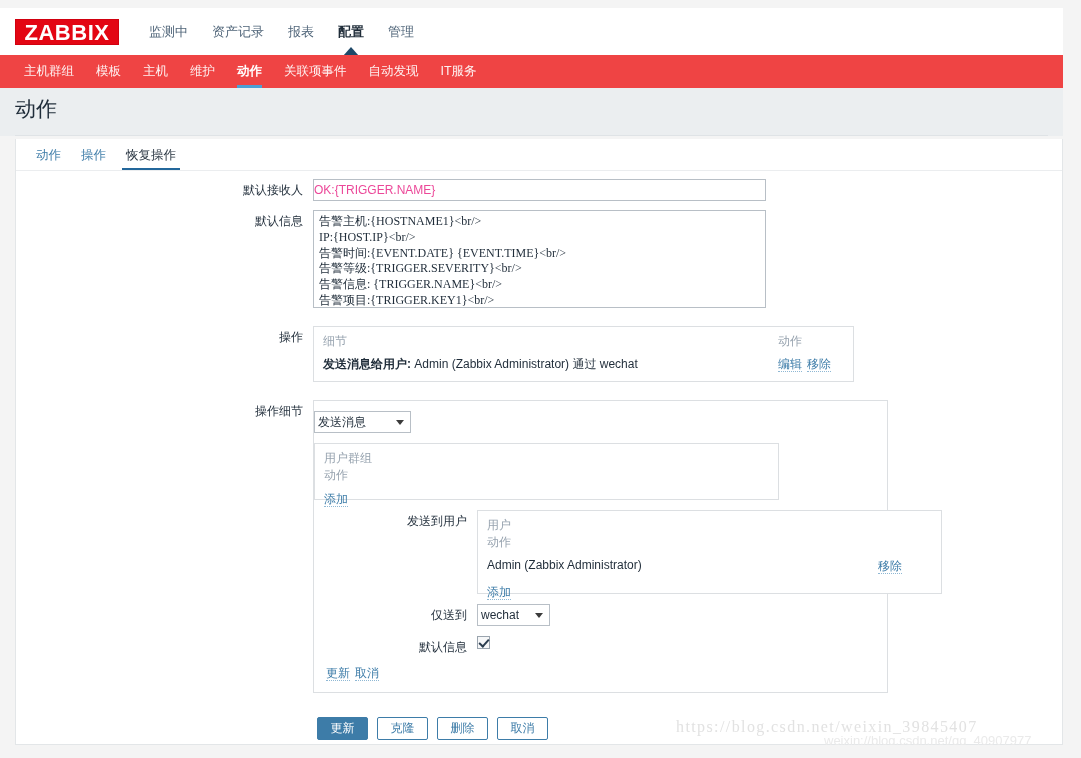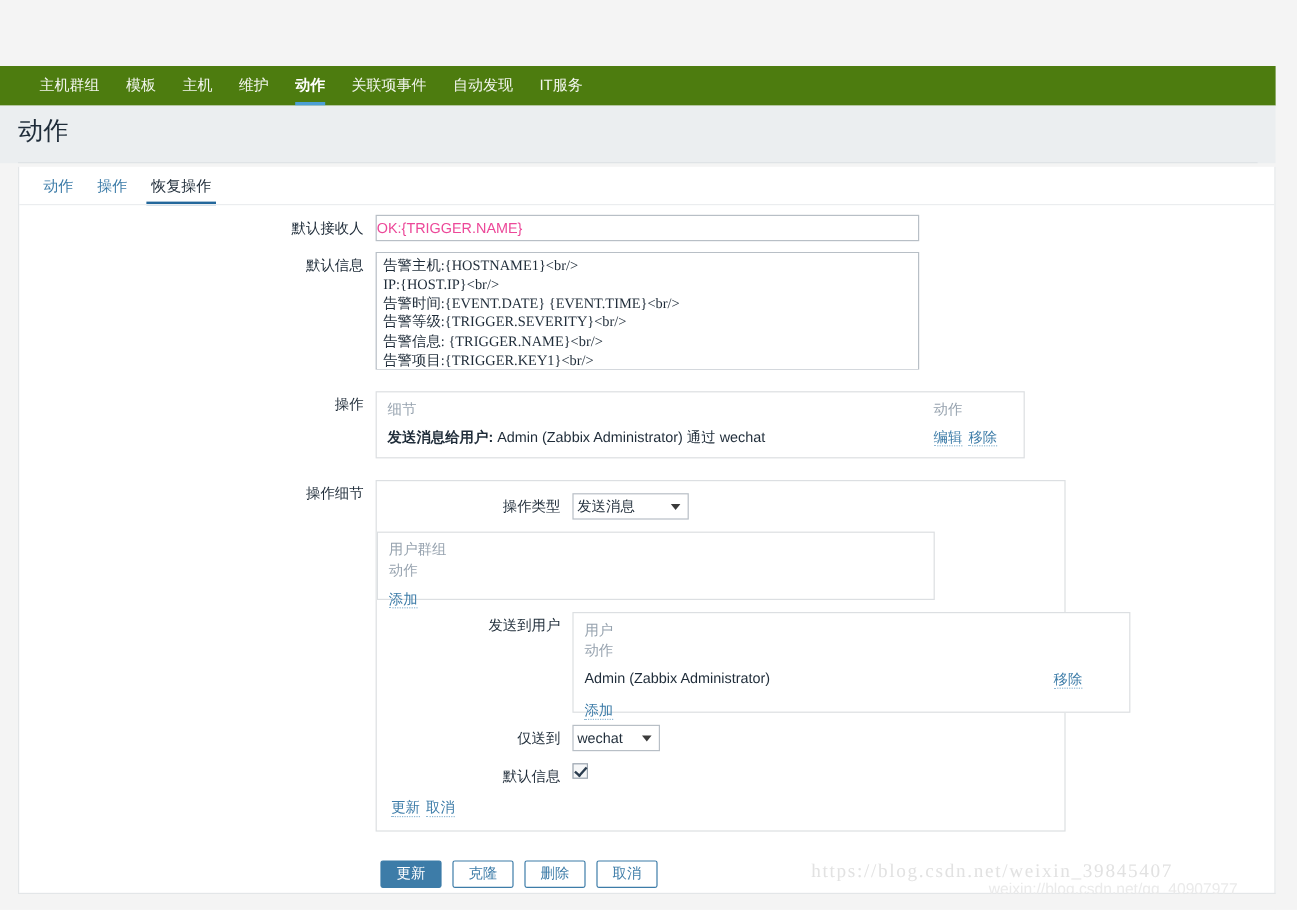--- a/index.html
+++ b/index.html
@@ -70,24 +70,24 @@
     border-left: 8px solid transparent;
     border-right: 8px solid transparent;
     border-bottom: 9px solid #1f4968;
   }
 
   
   .subnav {
     position: absolute;
     left: 0; top: 55px;
     width: 1063px; height: 33px;
-    background: #4d7c0f;
+    background: #ef4444;
     display: flex;
     align-items: center;
-    padding-left: 22px;
+    padding-left: 13px;
   }
   .subnav-item {
     color: #ffffff;
     font-size: 12.5px;
     padding: 0 11px;
     height: 33px;
     line-height: 33px;
     cursor: pointer;
     position: relative;
     white-space: nowrap;
@@ -393,20 +393,30 @@
     left: 0; top: 745px;
     width: 1063px; height: 13px;
     background: #f4f4f4;
   }
 </style>
 </head>
 <body>
 
 <div id="screen">
 
+  <div class="header">
+    <div class="logo">ZABBIX</div>
+    <div class="topmenu">
+      <div class="topmenu-item">监测中</div>
+      <div class="topmenu-item">资产记录</div>
+      <div class="topmenu-item">报表</div>
+      <div class="topmenu-item active">配置</div>
+      <div class="topmenu-item">管理</div>
+    </div>
+  </div>
 
   <div class="subnav">
     <div class="subnav-item">主机群组</div>
     <div class="subnav-item">模板</div>
     <div class="subnav-item">主机</div>
     <div class="subnav-item">维护</div>
     <div class="subnav-item active">动作</div>
     <div class="subnav-item">关联项事件</div>
     <div class="subnav-item">自动发现</div>
     <div class="subnav-item">IT服务</div>
@@ -466,21 +476,20 @@
           </div>
         </div>
       </div>
 
       <div class="row">
         <div class="lbl">操作细节</div>
         <div class="field">
           <div class="opdetail">
 
             <div class="row">
-              <div class="lbl">操作类型</div>
               <div class="field">
                 <span class="selwrap">
                   <select class="sel sel-op">
                     <option>发送消息</option>
                   </select>
                   <span class="arrow"></span>
                 </span>
               </div>
             </div>
 

